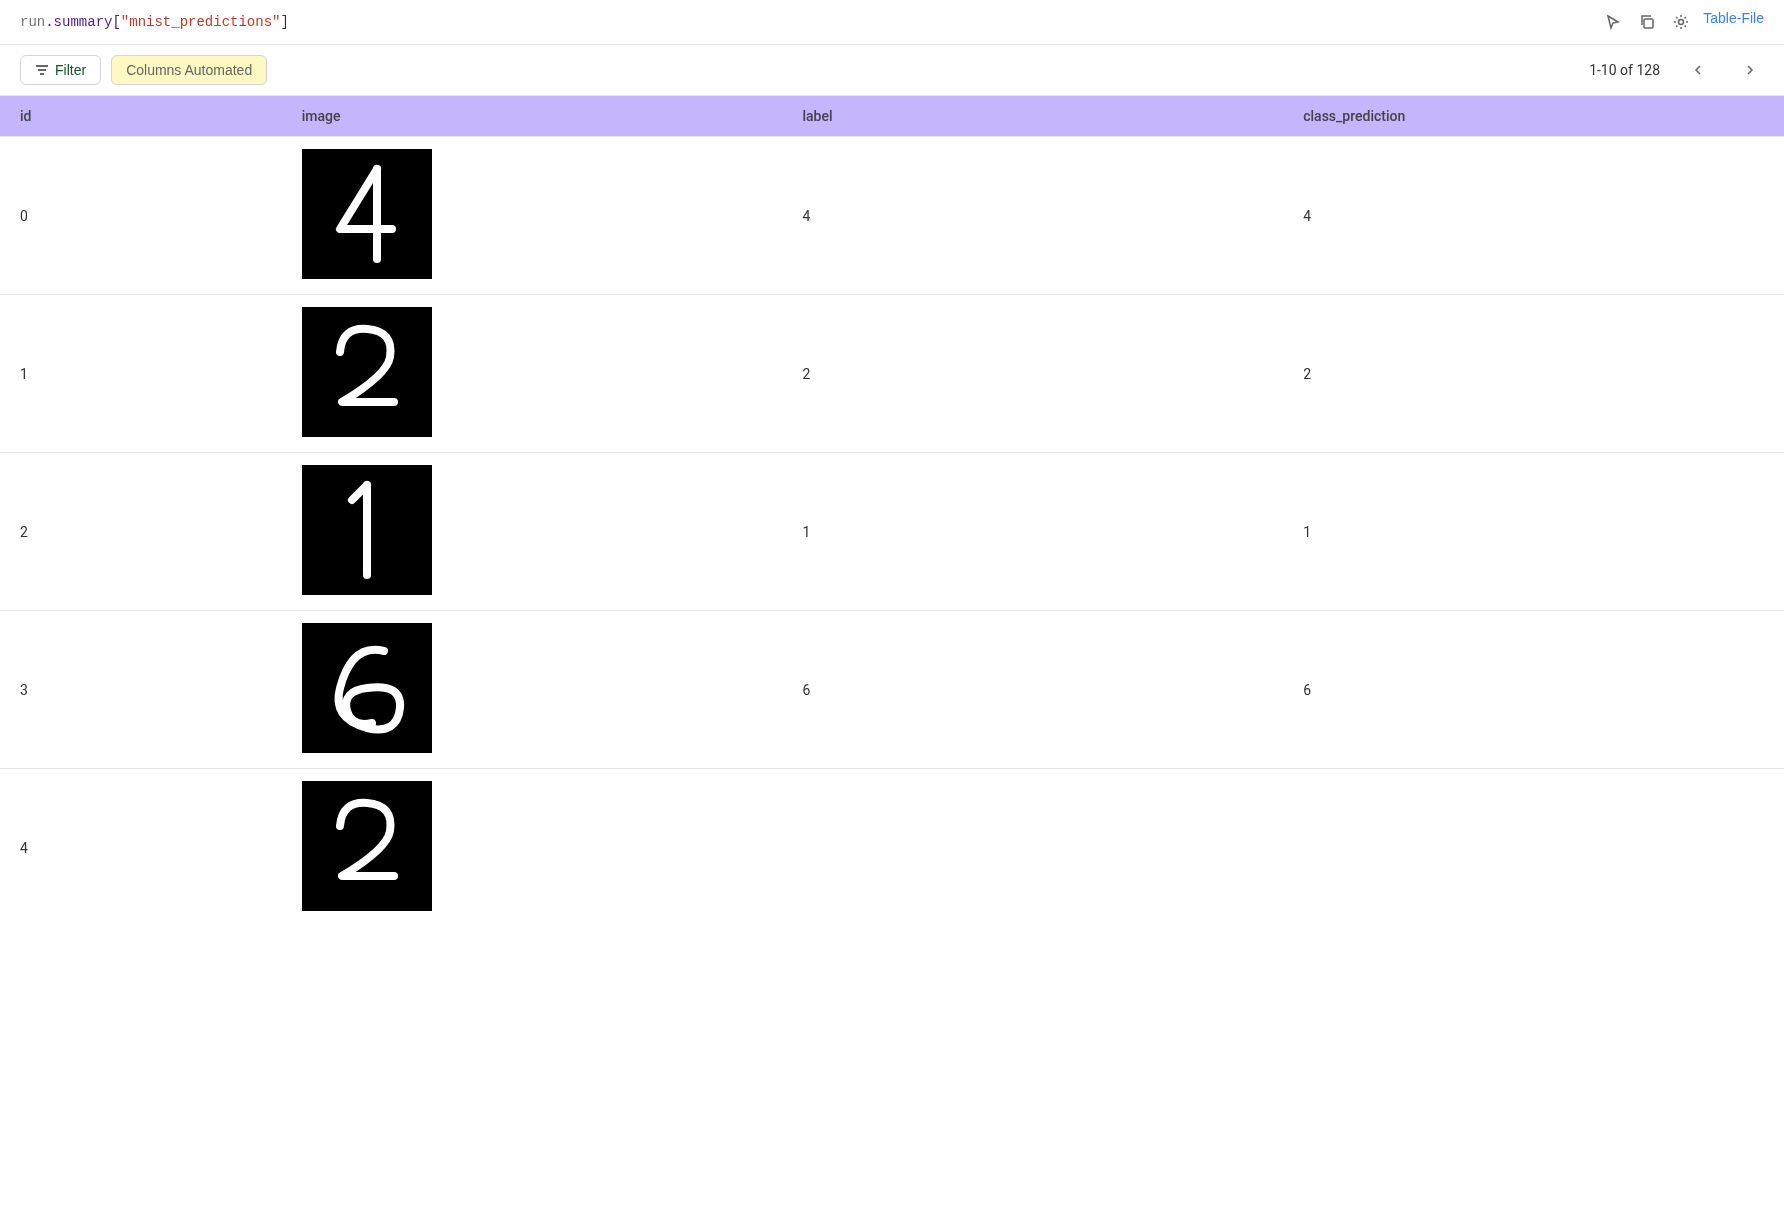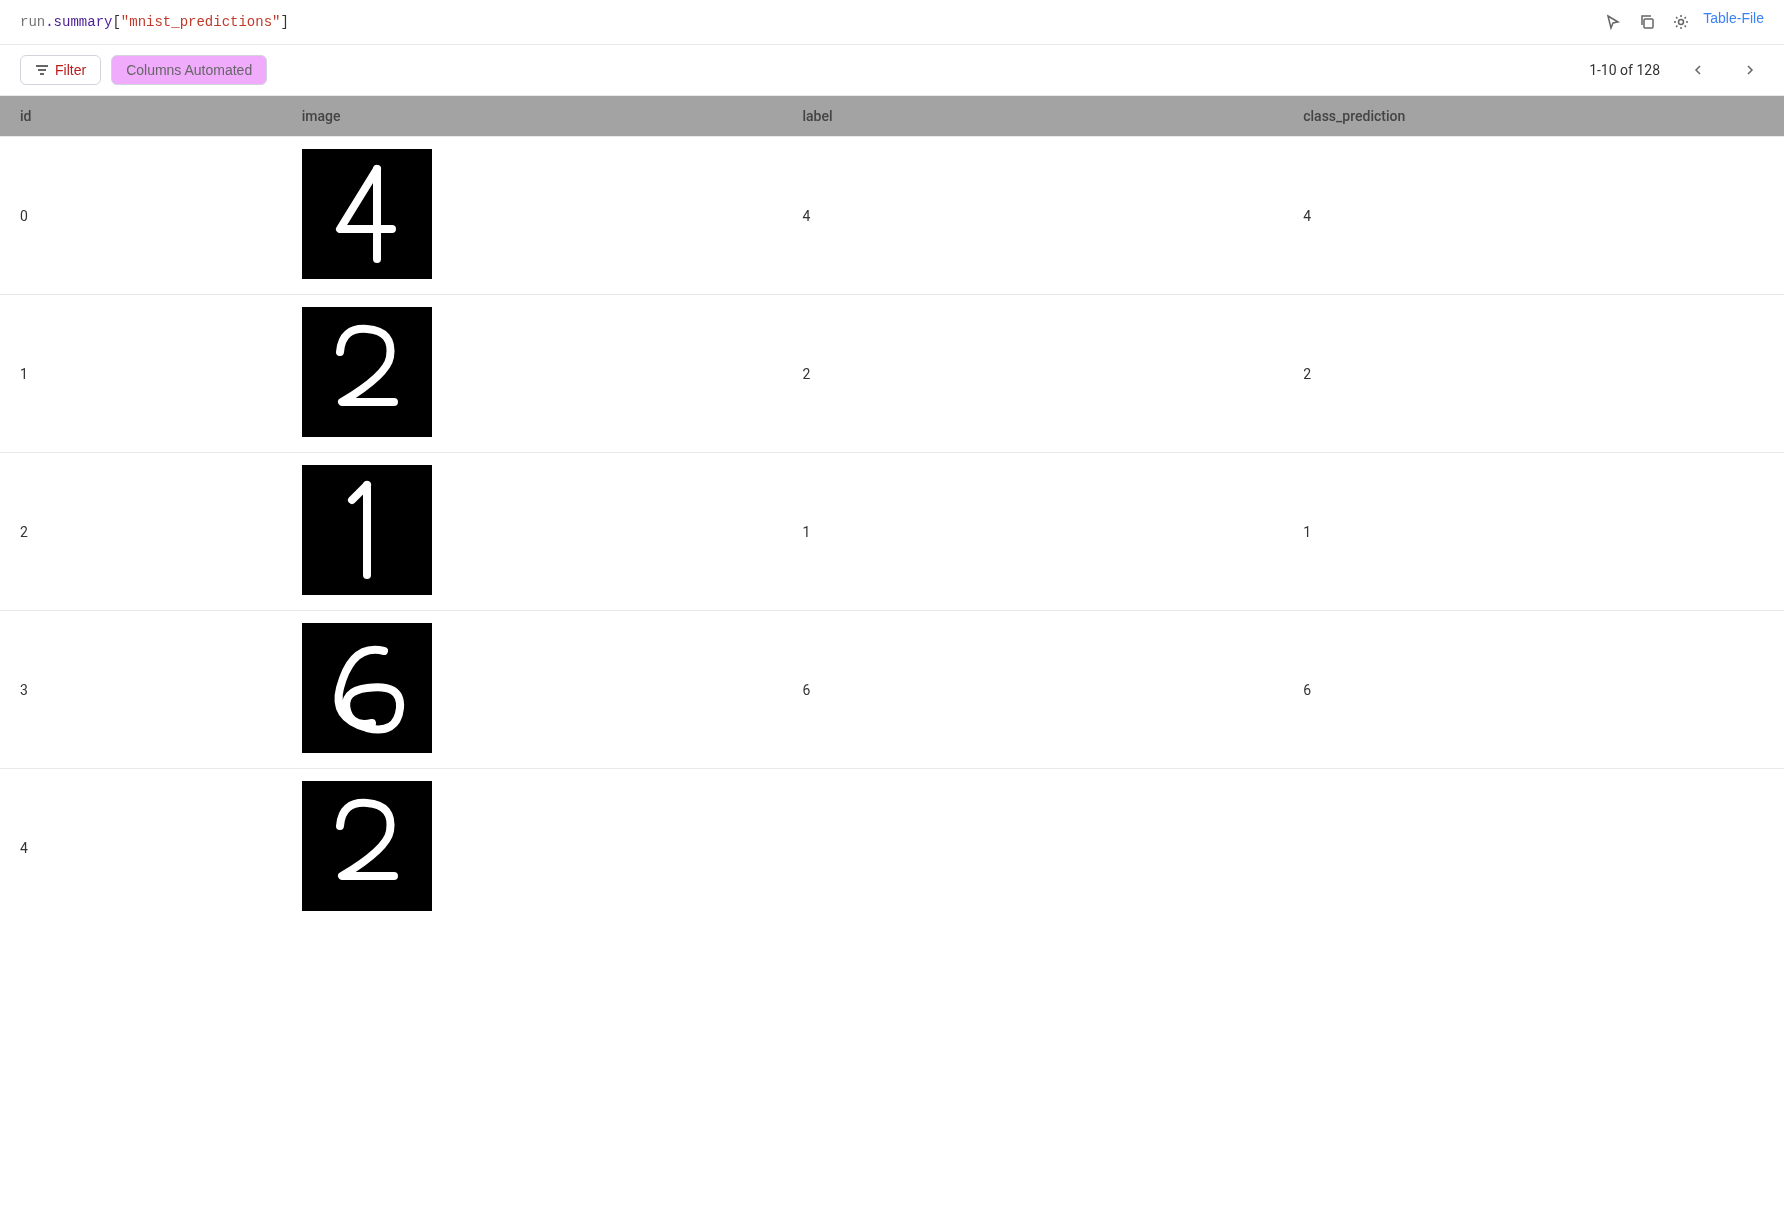--- a/index.html
+++ b/index.html
@@ -74,31 +74,31 @@
     .filter-btn {
       display: flex;
       align-items: center;
       gap: 6px;
       padding: 6px 14px;
       border: 1px solid #d1d5db;
       border-radius: 6px;
       background: #fff;
       cursor: pointer;
       font-size: 14px;
-      color: #b91c1c;
+      color: #14532d;
     }
 
     .columns-btn {
       display: flex;
       align-items: center;
       gap: 6px;
       padding: 6px 14px;
       border: 1px solid #d1d5db;
       border-radius: 6px;
-      background: #f0abfc;
+      background: #fef9c3;
       cursor: pointer;
       font-size: 14px;
       color: #666;
     }
 
     .pagination {
       display: flex;
       align-items: center;
       gap: 24px;
       font-size: 14px;
@@ -115,21 +115,21 @@
       display: flex;
       align-items: center;
     }
 
     .data-table {
       width: 100%;
       border-collapse: collapse;
     }
 
     .data-table thead tr {
-      background: #a3a3a3;
+      background: #c4b5fd;
     }
 
     .data-table th {
       text-align: left;
       padding: 12px 20px;
       font-weight: 500;
       font-size: 14px;
       color: #444;
       border-bottom: 1px solid #e8e8e8;
     }

